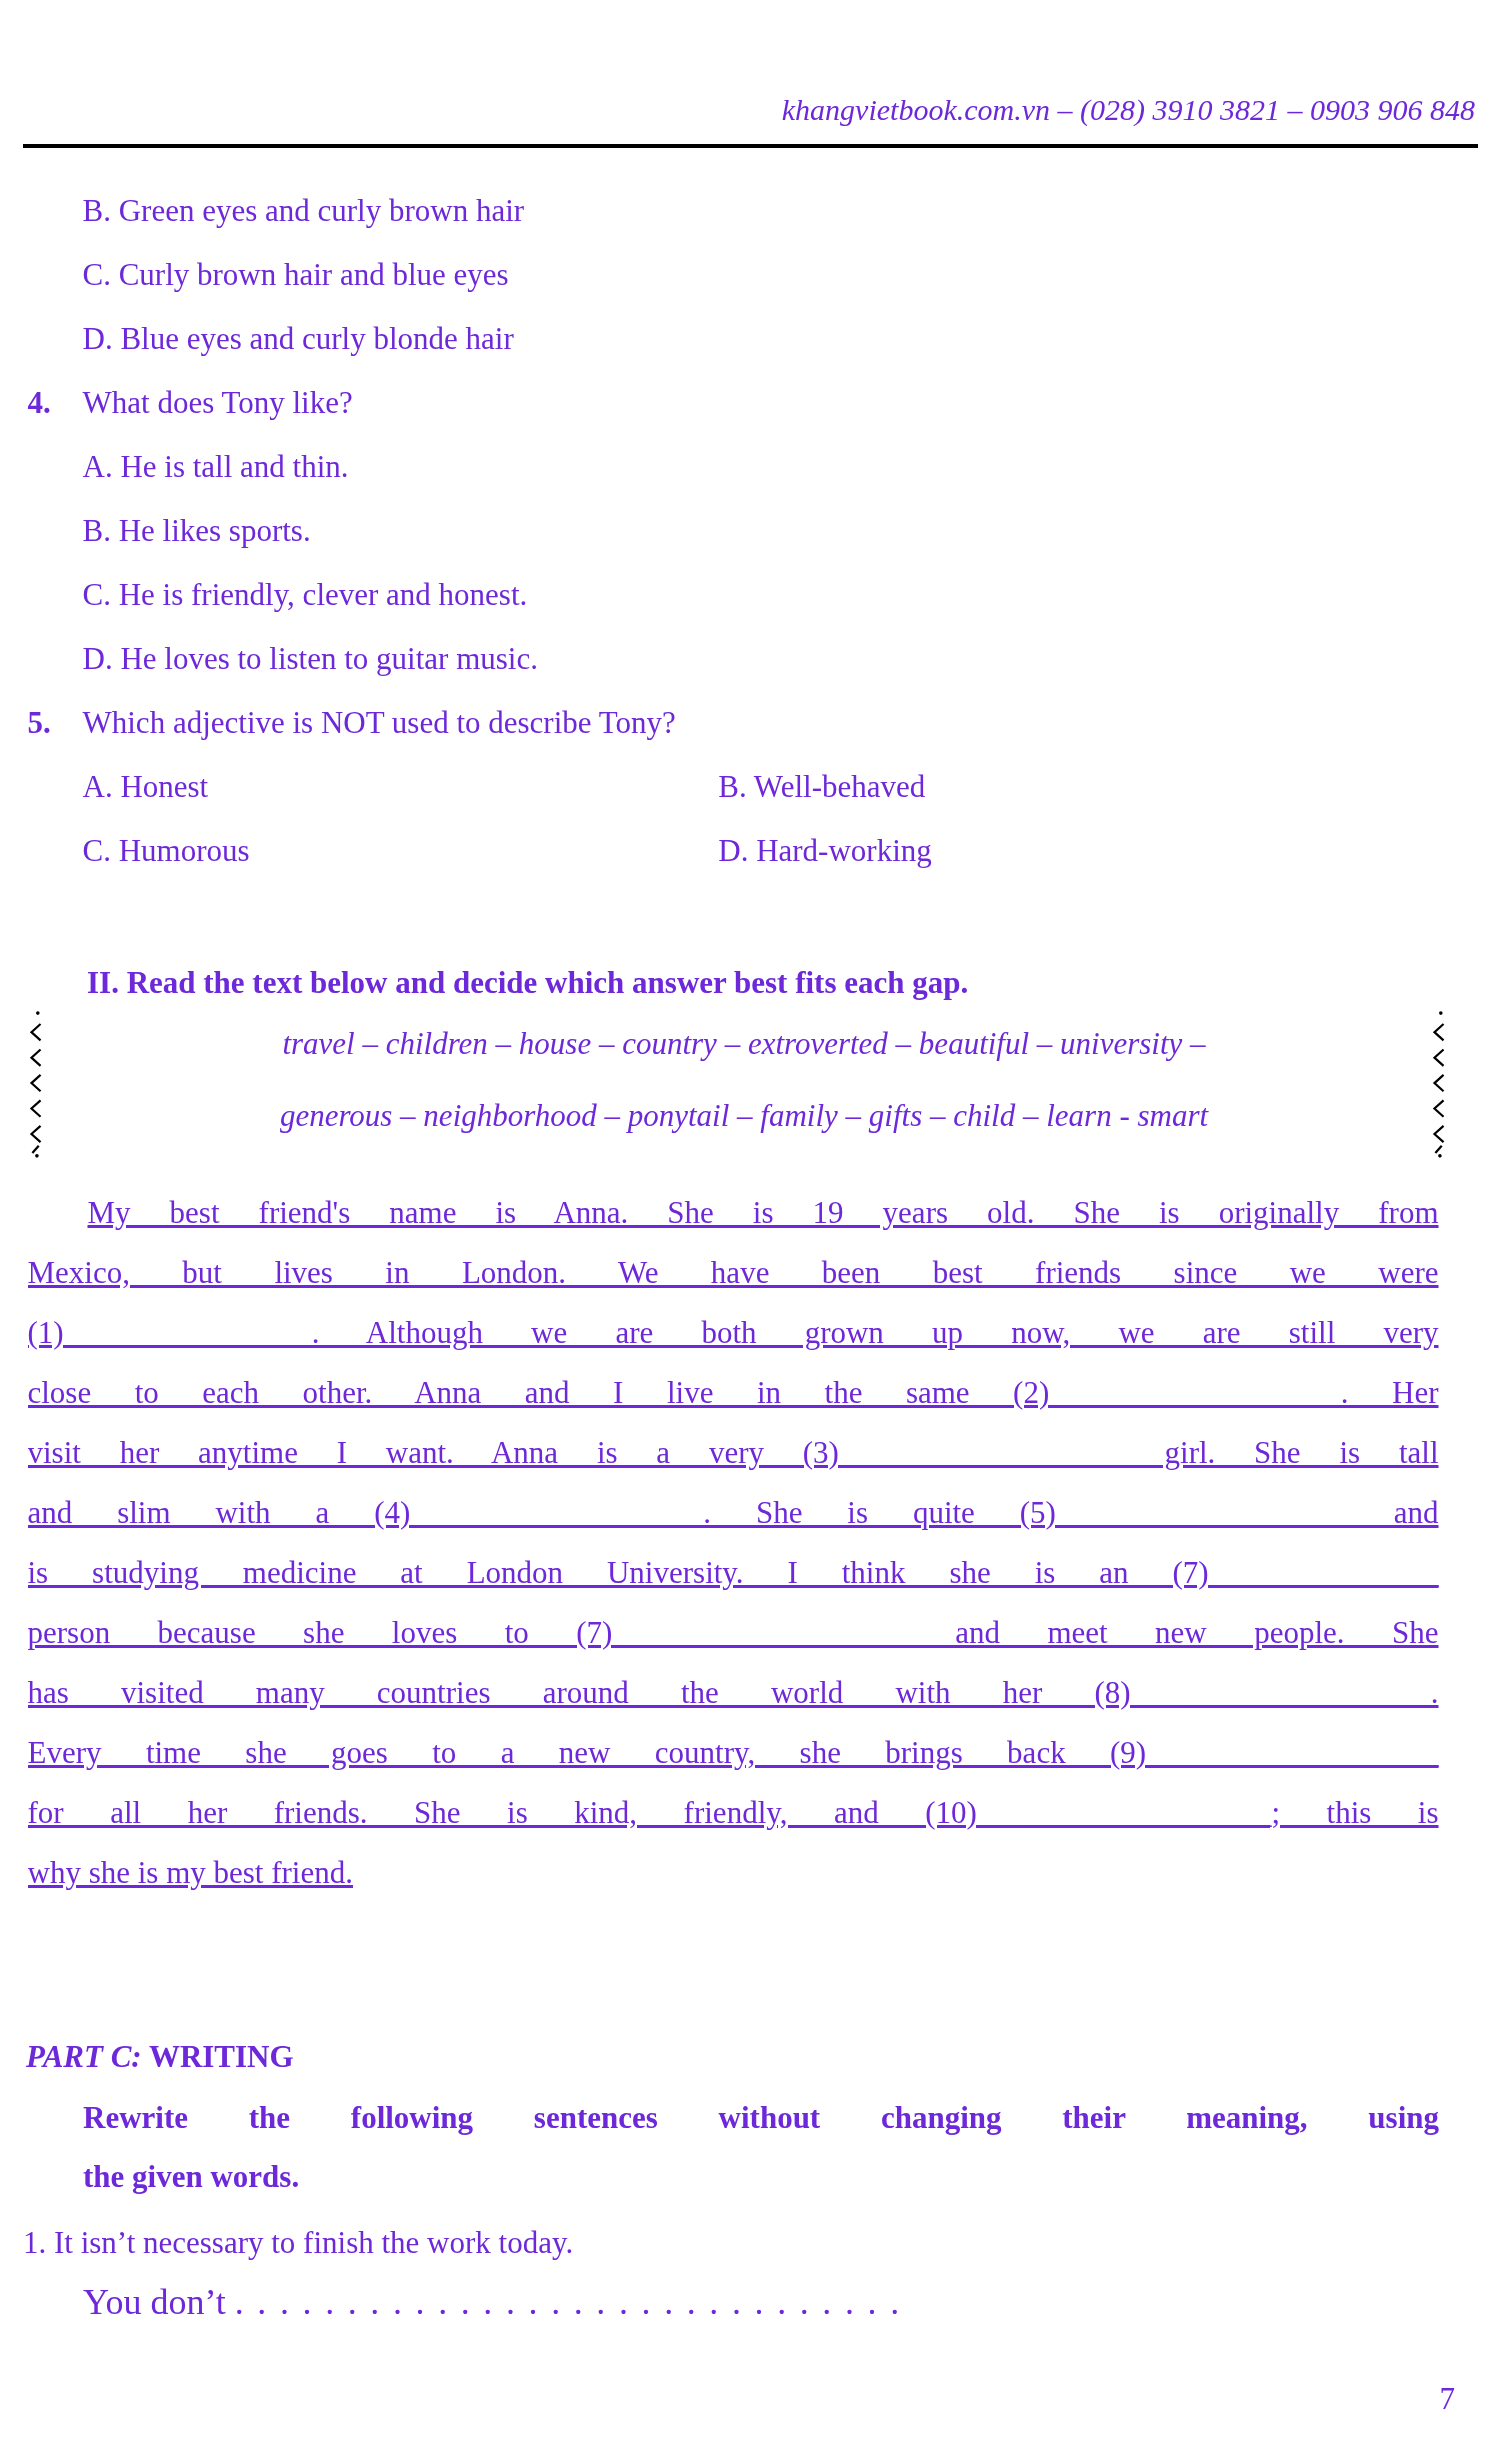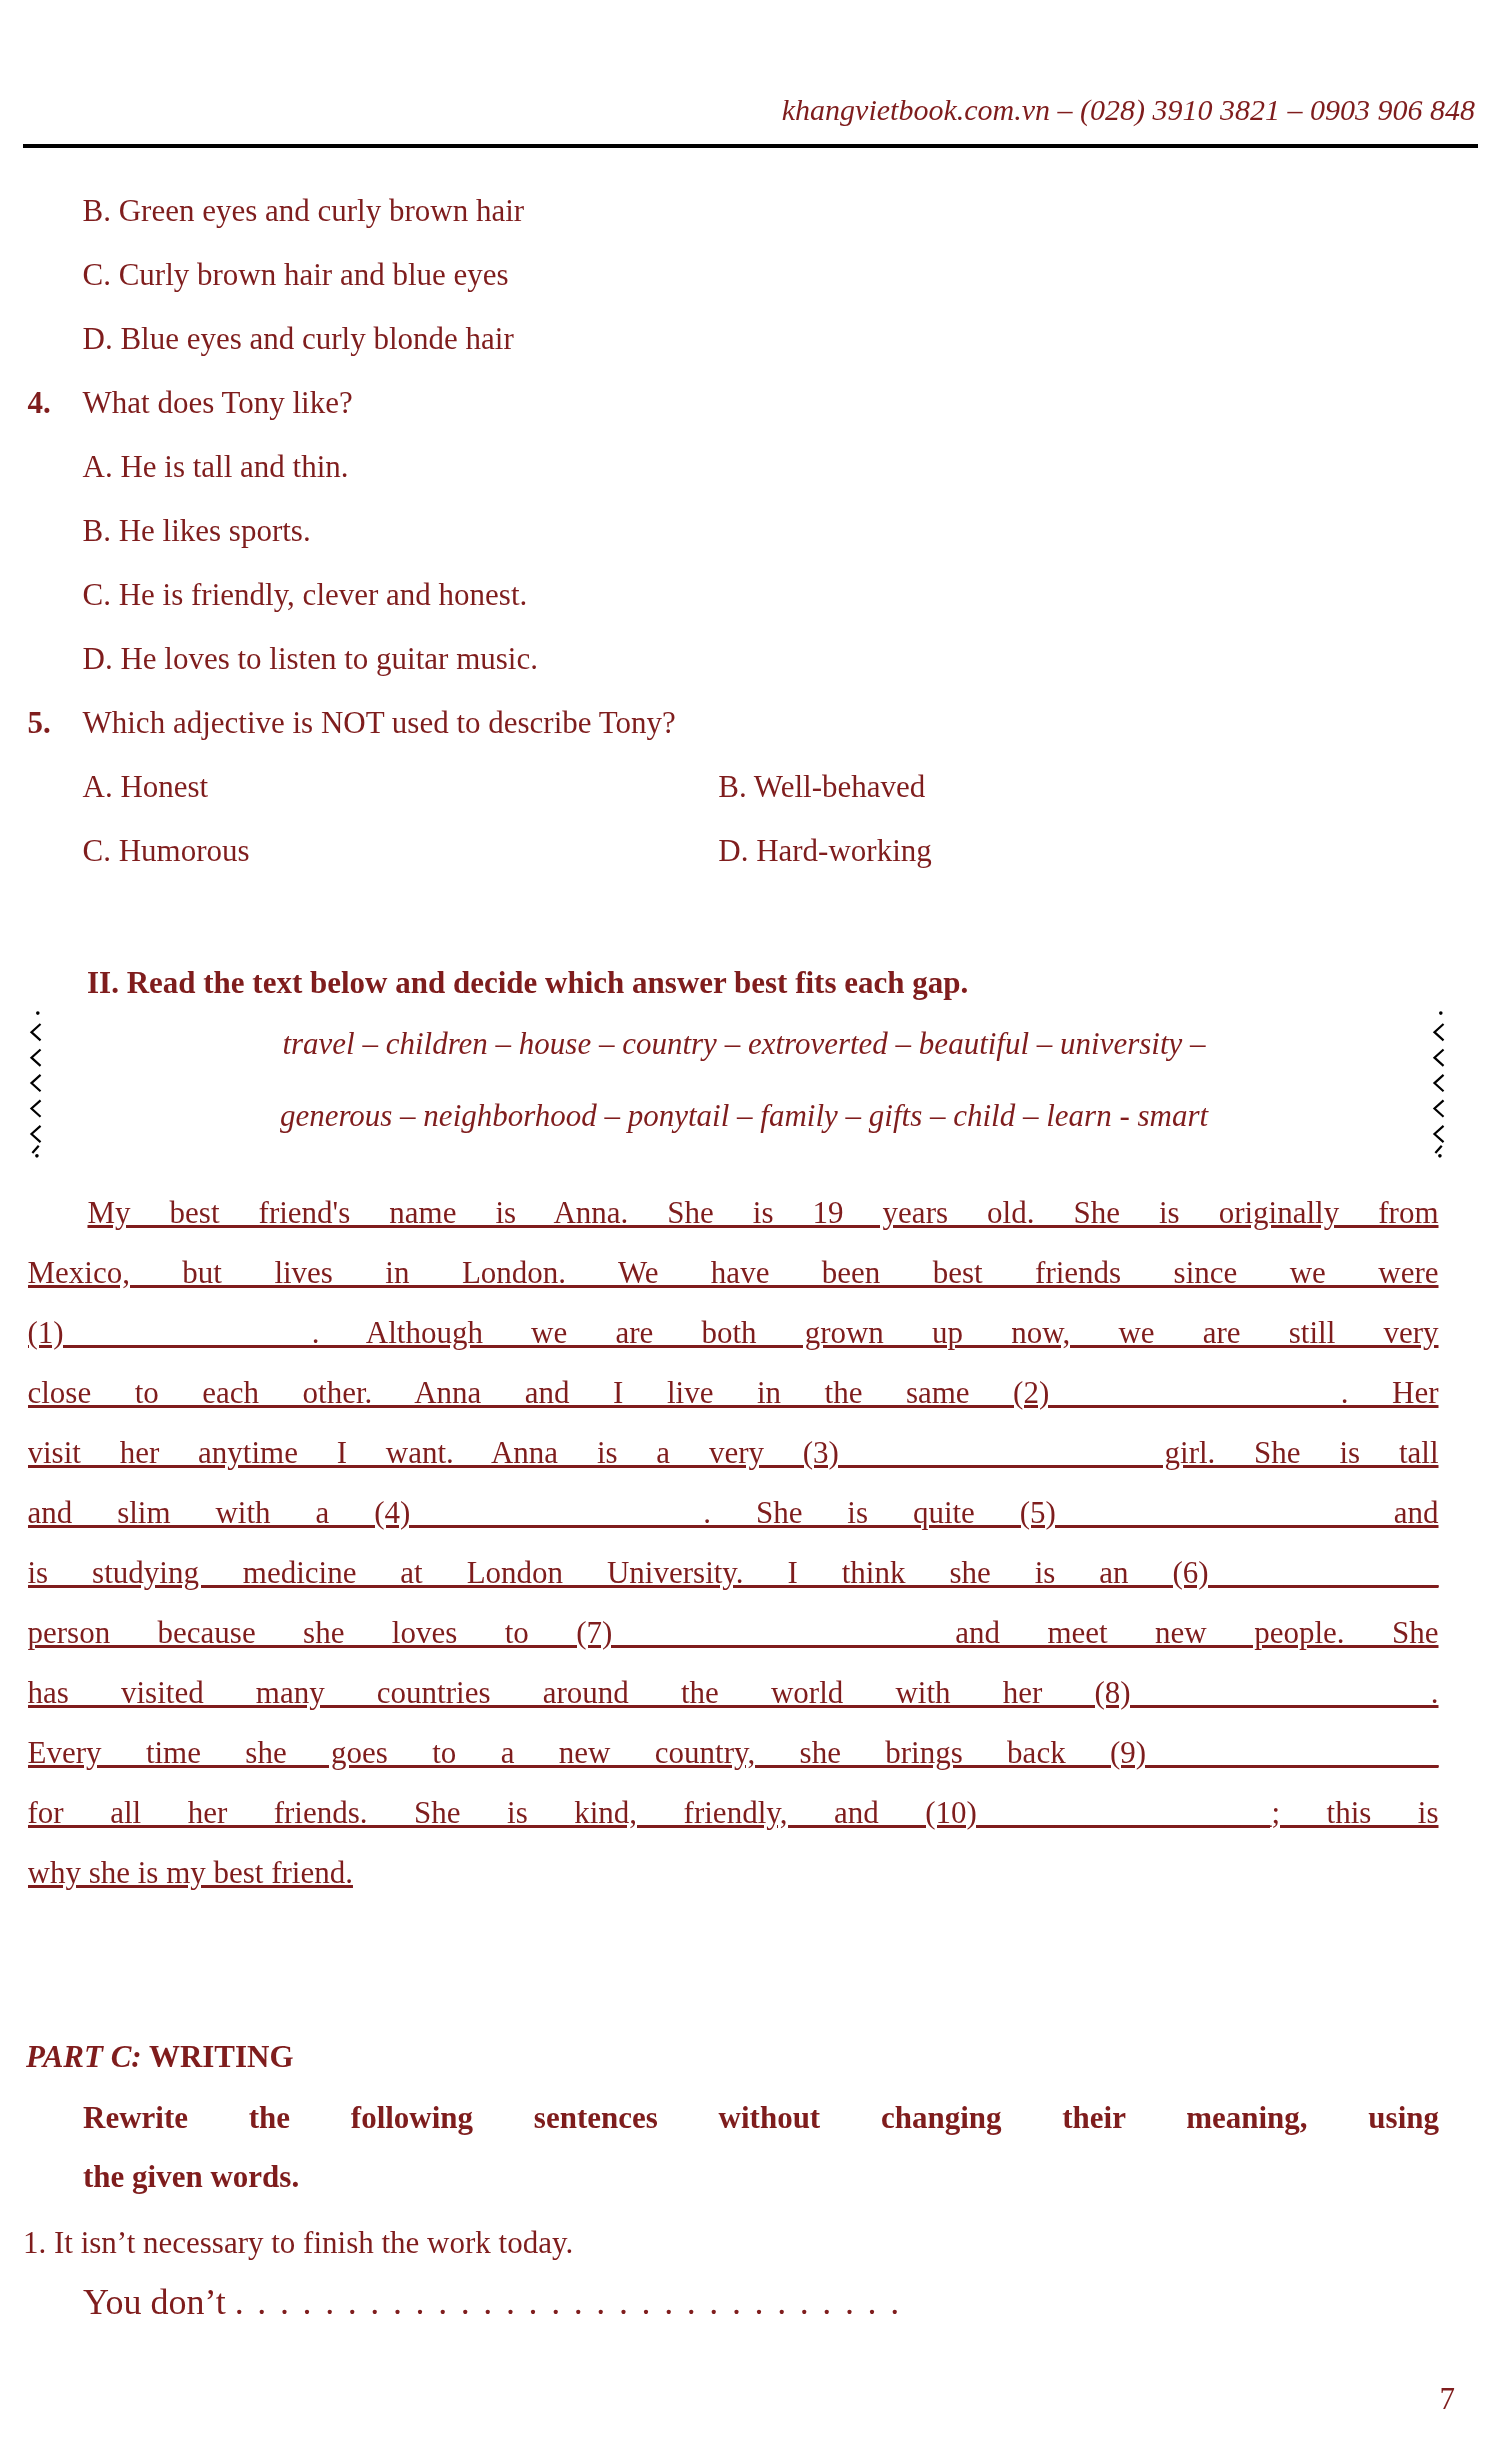--- a/index.html
+++ b/index.html
@@ -1,20 +1,20 @@
 <!DOCTYPE html>
 <html style="font-size:14.7px"><head>
 <meta charset="utf-8">
 <style>
   html, body { margin:0; padding:0; background:#ffffff; }
   .page {
     position:relative;
     width:1508px; height:2438px;
     background:#ffffff;
-    color:#7f1d1d;
+    color:#6d28d9;
     font-family:"Liberation Serif","DejaVu Serif",serif;
     overflow:hidden;
   }
   
   .hdr {
     position:absolute; top:88px; left:27.5px; right:33px;
     text-align:right; font-style:italic; font-size:30px; line-height:44px;
     white-space:nowrap;
   }
   .rule {
@@ -123,21 +123,21 @@
     <div class="bank-line">generous – neighborhood – ponytail – family – gifts – child – learn - smart</div>
   </div>
 
   <div class="para">
     <div class="pline first">My best friend's name is Anna. She is 19 years old. She is originally from</div>
     <div class="pline">Mexico, but lives in London. We have been best friends since we were</div>
     <div class="pline">(1)________________. Although we are both grown up now, we are still very</div>
     <div class="pline">close to each other. Anna and I live in the same (2) ________________. Her</div>
     <div class="pline">visit her anytime I want. Anna is a very (3) ________________ girl. She is tall</div>
     <div class="pline">and slim with a (4) ________________. She is quite (5) ________________ and</div>
-    <div class="pline">is studying medicine at London University. I think she is an (6) ____________</div>
+    <div class="pline">is studying medicine at London University. I think she is an (7) ____________</div>
     <div class="pline">person because she loves to (7) ________________ and meet new people. She</div>
     <div class="pline">has visited many countries around the world with her (8) ________________.</div>
     <div class="pline">Every time she goes to a new country, she brings back (9) ________________</div>
     <div class="pline">for all her friends. She is kind, friendly, and (10) ________________; this is</div>
     <div class="pline plain">why she is my best friend.</div>
   </div>
 
   <div class="partc">
     <span class="lbl">PART C:</span>
     <span>WRITING</span>

